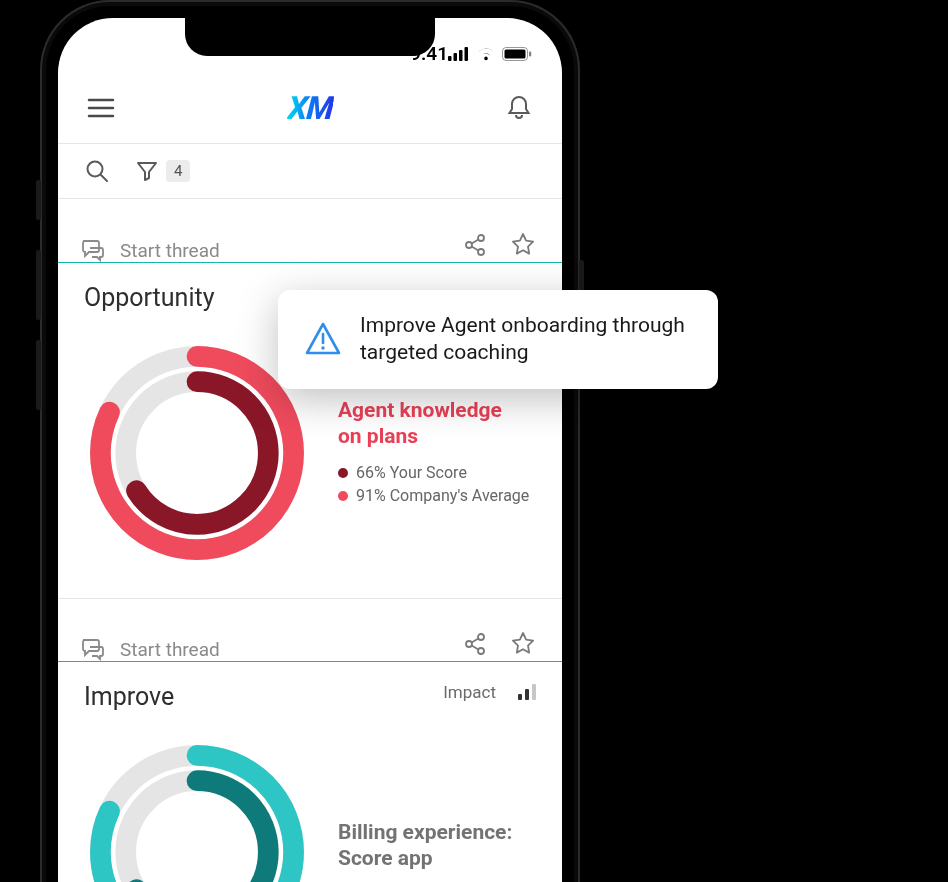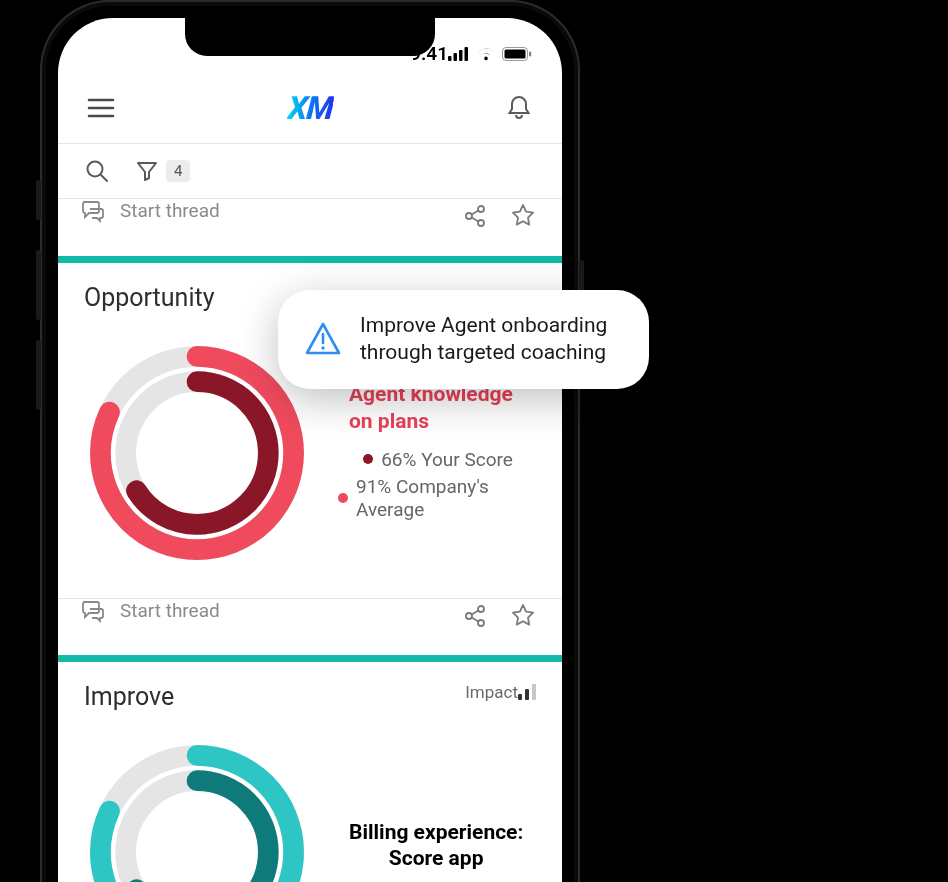--- a/index.html
+++ b/index.html
@@ -100,60 +100,60 @@
   }
   .filter-group { display:flex; align-items:center; gap:8px; }
   .filter-count {
     background:#ececec; color:#555;
     font-size:15px; padding:2px 8px; border-radius:4px;
   }
 
   
   .thread-row {
     height: 64px;
-    display: flex; align-items: flex-start;
+    display: flex; align-items: flex-end;
     padding: 0 22px;
-    border-bottom: 7px solid #14b8a6;
+    border-bottom: 1px solid #14b8a6;
     gap: 14px;
     color: #8a8a8a;
     font-size: 19px;
   }
   .thread-row .spacer { flex: 1; }
 
   
   .section-header {
     display:flex; align-items:flex-start; justify-content:space-between;
     padding: 20px 26px 16px 26px;
   }
   .section-title { font-size: 25px; font-weight: 400; color:#2e2e2e; }
-  .impact { font-size:17px; color:#6b6b6b; display:flex; align-items:center; gap:0; }
+  .impact { font-size:17px; color:#6b6b6b; display:flex; align-items:center; gap:22px; }
 
   .card-body {
     display:flex; align-items:center;
     padding: 10px 24px 30px 24px;
     gap: 26px;
   }
 
   .donut { position: relative; width: 230px; height: 230px; flex-shrink:0; }
   .donut svg { width:100%; height:100%; transform: rotate(-90deg); }
   .donut .ring-bg { fill:none; stroke:#e5e5e5; }
   .metric-info { font-size: 17px; }
-  .metric-title { font-size: 21px; font-weight: 700; line-height:1.25; margin-bottom:14px;margin-left:11px; }
+  .metric-title { font-size: 21px; font-weight: 700; line-height:1.25; margin-bottom:14px; }
   .opportunity-title { color:#e94057; }
-  .strength-title { color:#000000;text-align:center; }
-  .legend-item { display:flex; align-items:center; gap:8px; color:#666; font-size:19px; margin-bottom:4px;justify-content:center; }
+  .strength-title { color:#737373; }
+  .legend-item { display:flex; align-items:center; gap:8px; color:#666; font-size:16px; margin-bottom:4px; }
   .legend-dot { width:10px; height:10px; border-radius:50%; flex-shrink:0; }
 
   
   .callout {
     position: absolute;
     top: 290px; left: 278px;
-    width: 371px;
+    width: 440px;
     background: #fff;
-    border-radius: 32px;
+    border-radius: 12px;
     box-shadow: 0 10px 40px rgba(0,0,0,0.25);
     padding: 22px 26px;
     display: flex;
     align-items: center;
     gap: 18px;
     z-index: 100;
   }
   .callout-text { font-size: 21px; color:#1a1a1a; line-height:1.3; }
 
   svg { display:block; }

